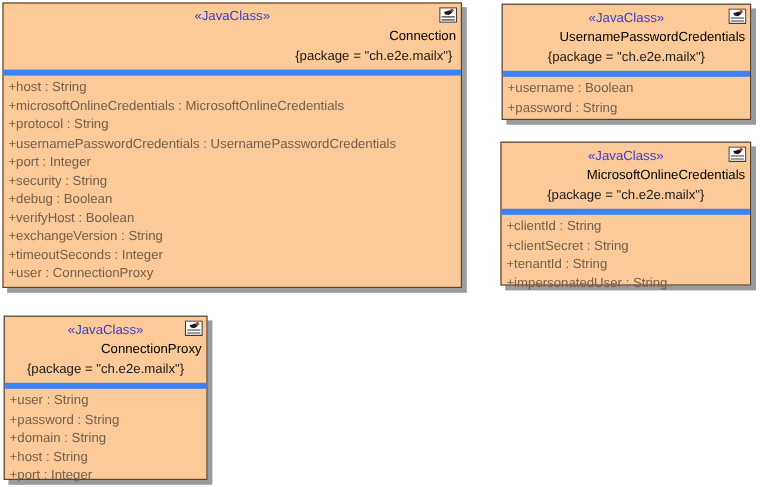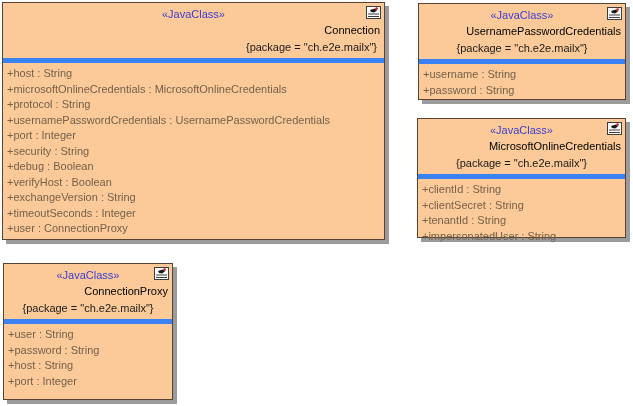--- a/index.html
+++ b/index.html
@@ -114,21 +114,21 @@
           <line x1="2" y1="10.5" x2="13" y2="10.5" stroke="#3d3d3d" stroke-width="1"></line>
           <path d="M4 4 L9 2.5 L11 4.5 L8 6.5 L5 6 Z" fill="#1a1a1a"></path>
           <circle cx="10.6" cy="2.6" r="1.3" fill="#cc2222"></circle>
         </svg>
       </span>
       <div class="stereotype">«JavaClass»</div>
       <div class="class-name">UsernamePasswordCredentials</div>
       <div class="package">{package = "ch.e2e.mailx"}</div>
     </div>
     <div class="uml-attrs">
-        <div class="attr">+username : String</div>
+        <div class="attr">+username : Boolean</div>
         <div class="attr">+password : String</div>
       </div>
   </div>
 
   <div class="uml-class box-moc">
     <div class="uml-header">
       <span class="class-icon">
         <svg width="15" height="13" viewBox="0 0 15 13" xmlns="http://www.w3.org/2000/svg">
           <rect x="0.5" y="0.5" width="14" height="12" fill="#ffffff" stroke="#3d3d3d"></rect>
           <line x1="2" y1="8" x2="13" y2="8" stroke="#3d3d3d" stroke-width="1"></line>
@@ -160,18 +160,19 @@
           <circle cx="10.6" cy="2.6" r="1.3" fill="#cc2222"></circle>
         </svg>
       </span>
       <div class="stereotype">«JavaClass»</div>
       <div class="class-name">ConnectionProxy</div>
       <div class="package">{package = "ch.e2e.mailx"}</div>
     </div>
     <div class="uml-attrs">
         <div class="attr">+user : String</div>
         <div class="attr">+password : String</div>
+        <div class="attr">+domain : String</div>
         <div class="attr">+host : String</div>
         <div class="attr">+port : Integer</div>
       </div>
   </div>
 
 </div>
 
 </body></html>

